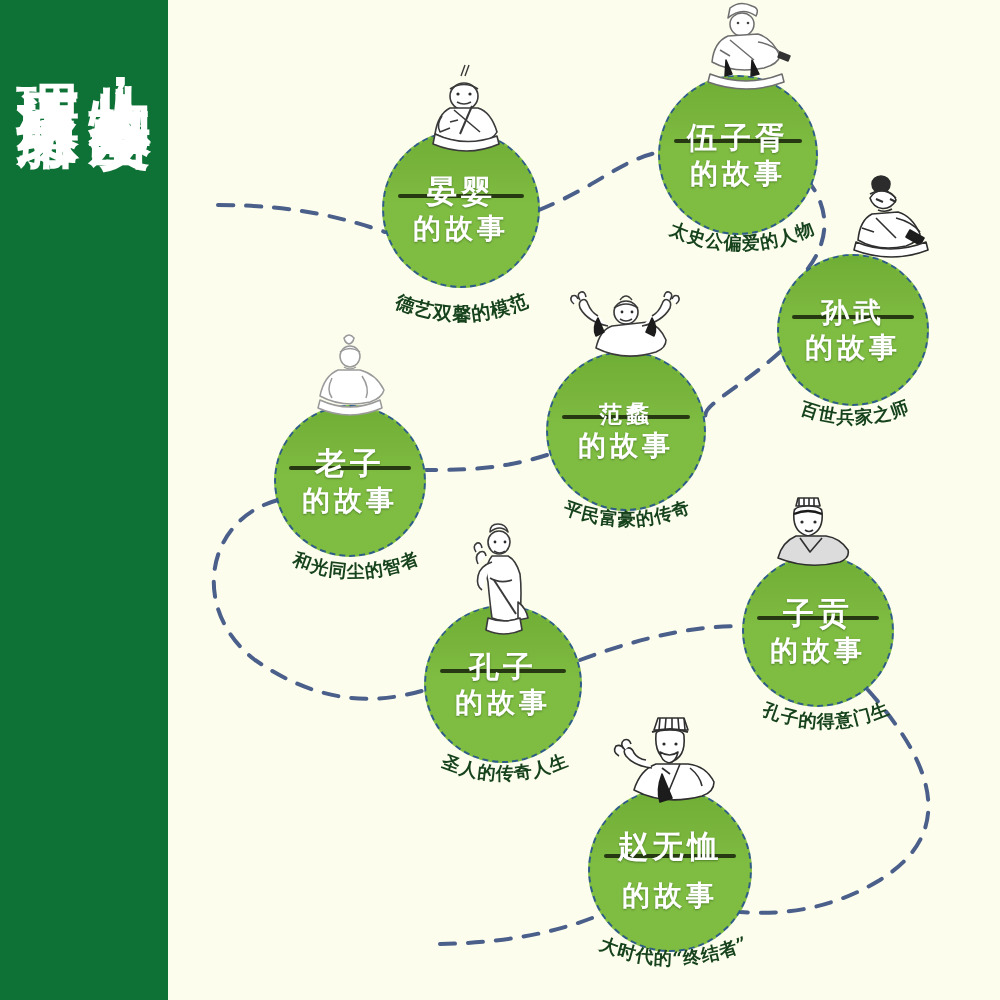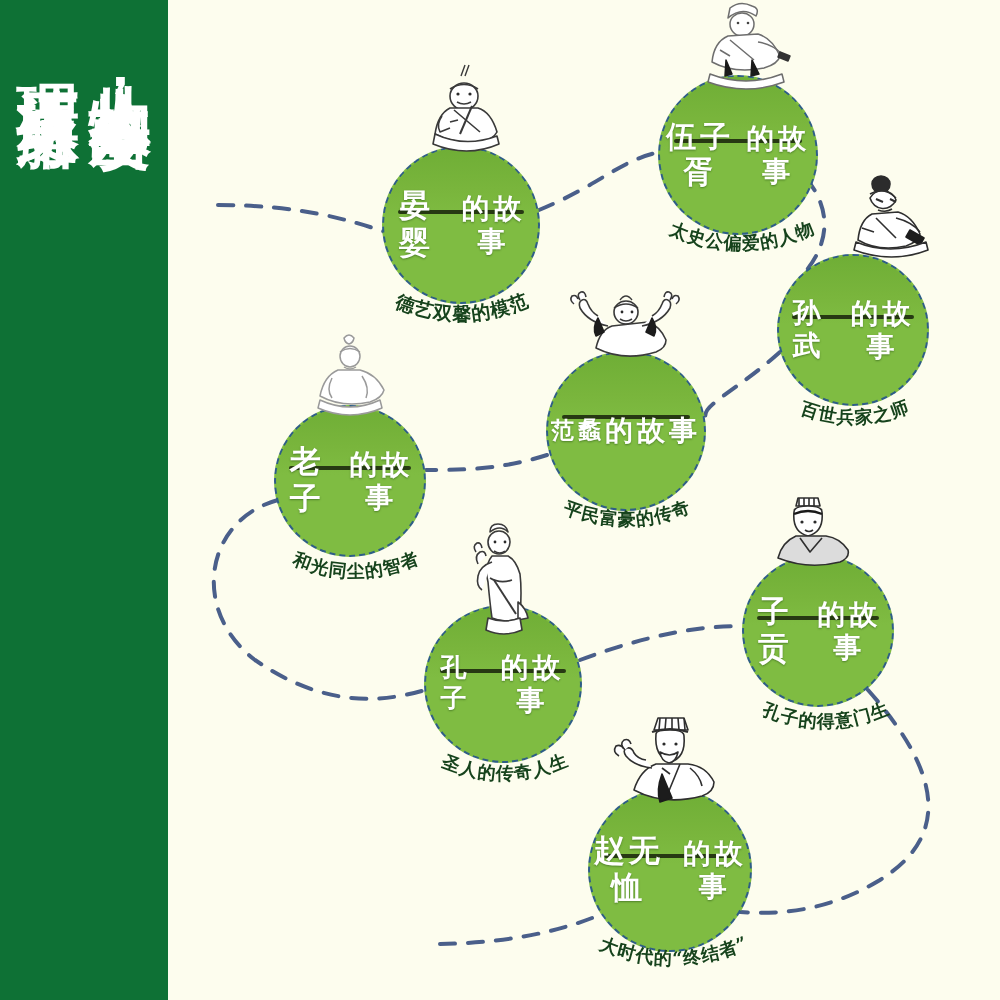--- a/index.html
+++ b/index.html
@@ -36,22 +36,22 @@
   
   #links{position:absolute;left:0;top:0;width:1000px;height:1000px;}
 
   
   .node{position:absolute;}
   .bubble{
     position:absolute;border-radius:50%;
     background:#7FBC42;
     border:2.5px dashed #2E5E86;
     box-sizing:border-box;
-    display:flex;
-    align-items:center;justify-content:center;
+    display:flex;flex-direction:column;
+    justify-content:center;
     overflow:hidden;
   }
   .bubble .shade{
     position:absolute;left:0;top:0;width:100%;height:46%;
     background:linear-gradient(180deg,#6FAE36 0%,#79B53C 58%,rgba(127,188,66,0) 100%);
     pointer-events:none;
   }
   .bubble .ground{
     position:absolute;left:9%;top:40%;width:82%;height:4px;
     background:#17220c;opacity:.85;border-radius:2px;pointer-events:none;
@@ -112,21 +112,21 @@
         <circle cx="38" cy="32" r="1.6" fill="#2a2a2a" stroke="none"></circle>
         <circle cx="50" cy="32" r="1.6" fill="#2a2a2a" stroke="none"></circle>
         <path d="M37,40 q7,4 14,0"></path>
         <path d="M30,46 q-12,6 -15,26 q18,10 44,8 q14,-2 18,-10 q-6,-20 -19,-24z" fill="#fff"></path>
         <path d="M34,48 l26,22 M30,60 l8,-2"></path>
         <path d="M22,54 q-6,8 -2,16 l10,-4" fill="#fff"></path>
         <path d="M52,44 l-12,28" stroke-width="2"></path>
         <path d="M15,72 q30,14 62,2 l2,8 q-32,14 -66,0z" fill="#fff"></path>
       </g>
     </svg>
-    <div class="bubble" style="left:382px;top:146px;width:158px;height:158px;">
+    <div class="bubble" style="left:382px;top:130px;width:158px;height:158px;">
       <span class="shade"></span>
       <span class="ground"></span>
       <div class="nm l1" style="font-size:31px;">晏婴</div>
       <div class="nm" style="font-size:28px;">的故事</div>
     </div>
     <svg class="cap" style="left:352px;top:272px;" width="220" height="78" viewBox="0 0 220 78">
       <defs>
           <path id="arcY" d="M8,16 Q110,82 212,14" fill="none"></path>
         </defs>
       <text font-size="19"><textPath href="#arcY" startOffset="50%" text-anchor="middle">德艺双馨的模范</textPath></text>
@@ -266,21 +266,21 @@
         <path d="M24,34 q-4,-6 1,-9 q4,-1 5,5" fill="#fff"></path>
         <path d="M42,62 l22,34" stroke-width="2"></path>
         <path d="M66,84 q8,6 10,16 l-10,2z" fill="#fff"></path>
         <path d="M36,100 q16,6 32,0 l2,12 q-18,8 -36,0z" fill="#fff"></path>
         <path d="M38,60 q10,6 22,2"></path>
       </g>
     </svg>
     <div class="bubble" style="left:424px;top:605px;width:158px;height:158px;">
       <span class="shade"></span>
       <span class="ground"></span>
-      <div class="nm l1" style="font-size:26px;">孔子</div>
+      <div class="nm l1" style="font-size:30px;">孔子</div>
       <div class="nm" style="font-size:28px;">的故事</div>
     </div>
     <svg class="cap" style="left:396px;top:730px;" width="218" height="78" viewBox="0 0 218 78">
       <defs>
           <path id="arcK" d="M8,16 Q109,84 210,14" fill="none"></path>
         </defs>
       <text font-size="18"><textPath href="#arcK" startOffset="50%" text-anchor="middle">圣人的传奇人生</textPath></text>
     </svg>
   </div>
 

